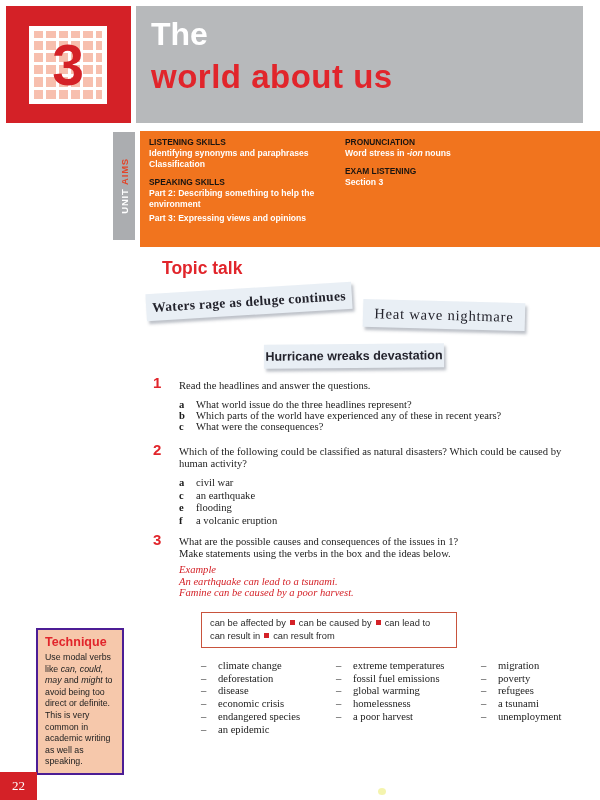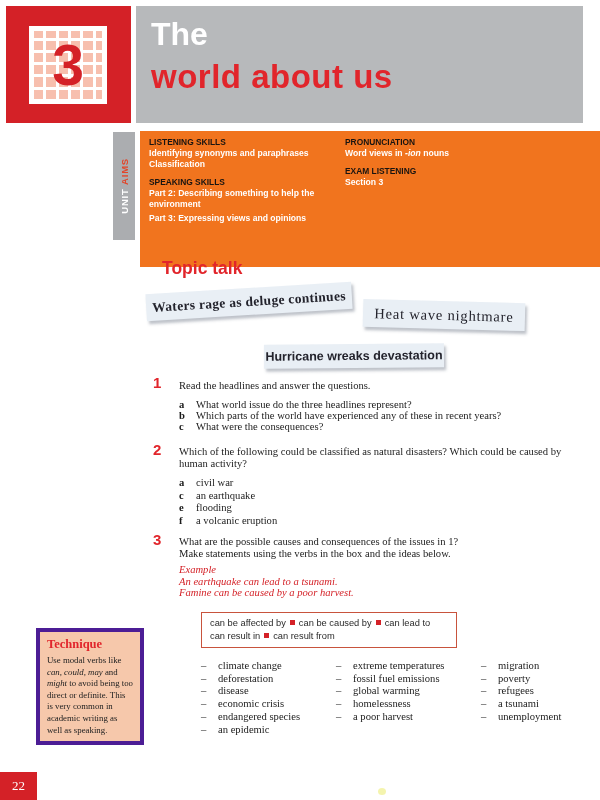--- a/index.html
+++ b/index.html
@@ -21,21 +21,21 @@
   .banner-line2{position:absolute;left:15px;top:52px;font-family:"Liberation Sans",sans-serif;
      font-weight:bold;font-size:33px;color:#E1252B;letter-spacing:0.5px;}
 
   
   .aims-tab{position:absolute;left:113px;top:132px;width:22px;height:108px;background:#ABADB0;
      display:flex;align-items:center;justify-content:center;}
   .aims-tab-text{writing-mode:vertical-rl;transform:rotate(180deg);
      font-family:"Liberation Sans",sans-serif;font-weight:bold;font-size:9.5px;letter-spacing:0.8px;}
   .aims-tab-text .t-unit{color:#ffffff;}
   .aims-tab-text .t-aims{color:#E1462B;}
-  .aims-box{position:absolute;left:140px;top:131px;width:460px;height:136px;background:#F1741E;
+  .aims-box{position:absolute;left:140px;top:131px;width:460px;height:116px;background:#F1741E;
      font-family:"Liberation Sans",sans-serif;}
   .aims-col-left{position:absolute;left:9px;top:6px;width:192px;}
   .aims-col-right{position:absolute;left:205px;top:6px;width:240px;}
   .aims-h{font-size:8.4px;font-weight:bold;color:#181411;line-height:11px;margin-top:0;}
   .aims-h.gap{margin-top:7px;}
   .aims-i{font-size:8.6px;font-weight:bold;color:#ffffff;line-height:11px;}
   .aims-i.gap{margin-top:3px;}
 
   
   .topic-title{position:absolute;left:162px;top:258px;font-family:"Liberation Sans",sans-serif;
@@ -71,22 +71,22 @@
 
   
   .word-list{position:relative;margin-top:12px;height:92px;}
   .wcol{position:absolute;top:0;line-height:12.8px;}
   .wcol1{left:22px;}
   .wcol2{left:157px;}
   .wcol3{left:302px;}
   .dash{display:inline-block;width:17px;}
 
   
-  .technique{position:absolute;left:36px;top:628px;width:108px;min-height:110px;box-sizing:border-box;
-     border:4px solid #4c1d95;background:#F6C8AB;padding:5px 7px;font-family:Liberation Serif, serif;}
+  .technique{position:absolute;left:36px;top:628px;width:88px;min-height:110px;box-sizing:border-box;
+     border:2px solid #4c1d95;background:#F6C8AB;padding:5px 7px;font-family:Liberation Sans, sans-serif;}
   .technique-title{font-size:12.5px;font-weight:bold;color:#E1252B;margin-bottom:3px;}
   .technique-text{font-size:8.8px;line-height:11.6px;color:#222222;}
 
   
   .page-num-badge{position:absolute;left:0;top:772px;width:37px;height:28px;background:#D42127;
      display:flex;align-items:center;justify-content:center;}
   .page-num{color:#ffffff;font-family:"Liberation Serif",serif;font-size:13px;}
   .yellow-dot{position:absolute;left:378px;top:788px;width:8px;height:7px;border-radius:50%;
      background:#F2F2A0;opacity:.85;}
 </style>
@@ -115,21 +115,21 @@
     <div class="aims-col-left">
       <div class="aims-h">LISTENING SKILLS</div>
       <div class="aims-i">Identifying synonyms and paraphrases</div>
       <div class="aims-i">Classification</div>
       <div class="aims-h gap">SPEAKING SKILLS</div>
       <div class="aims-i">Part 2: Describing something to help the environment</div>
       <div class="aims-i gap">Part 3: Expressing views and opinions</div>
     </div>
     <div class="aims-col-right">
       <div class="aims-h">PRONUNCIATION</div>
-      <div class="aims-i"><span>Word views in </span><i>-ion</i><span> nouns</span></div>
+      <div class="aims-i"><span>Word stress in </span><i>-ion</i><span> nouns</span></div>
       <div class="aims-h gap">EXAM LISTENING</div>
       <div class="aims-i">Section 3</div>
     </div>
   </div>
 
   <div class="topic-title">Topic talk</div>
   <div class="strip strip1">Waters rage as deluge continues</div>
   <div class="strip strip2">Heat wave nightmare</div>
   <div class="strip strip3">Hurricane wreaks devastation</div>
 

